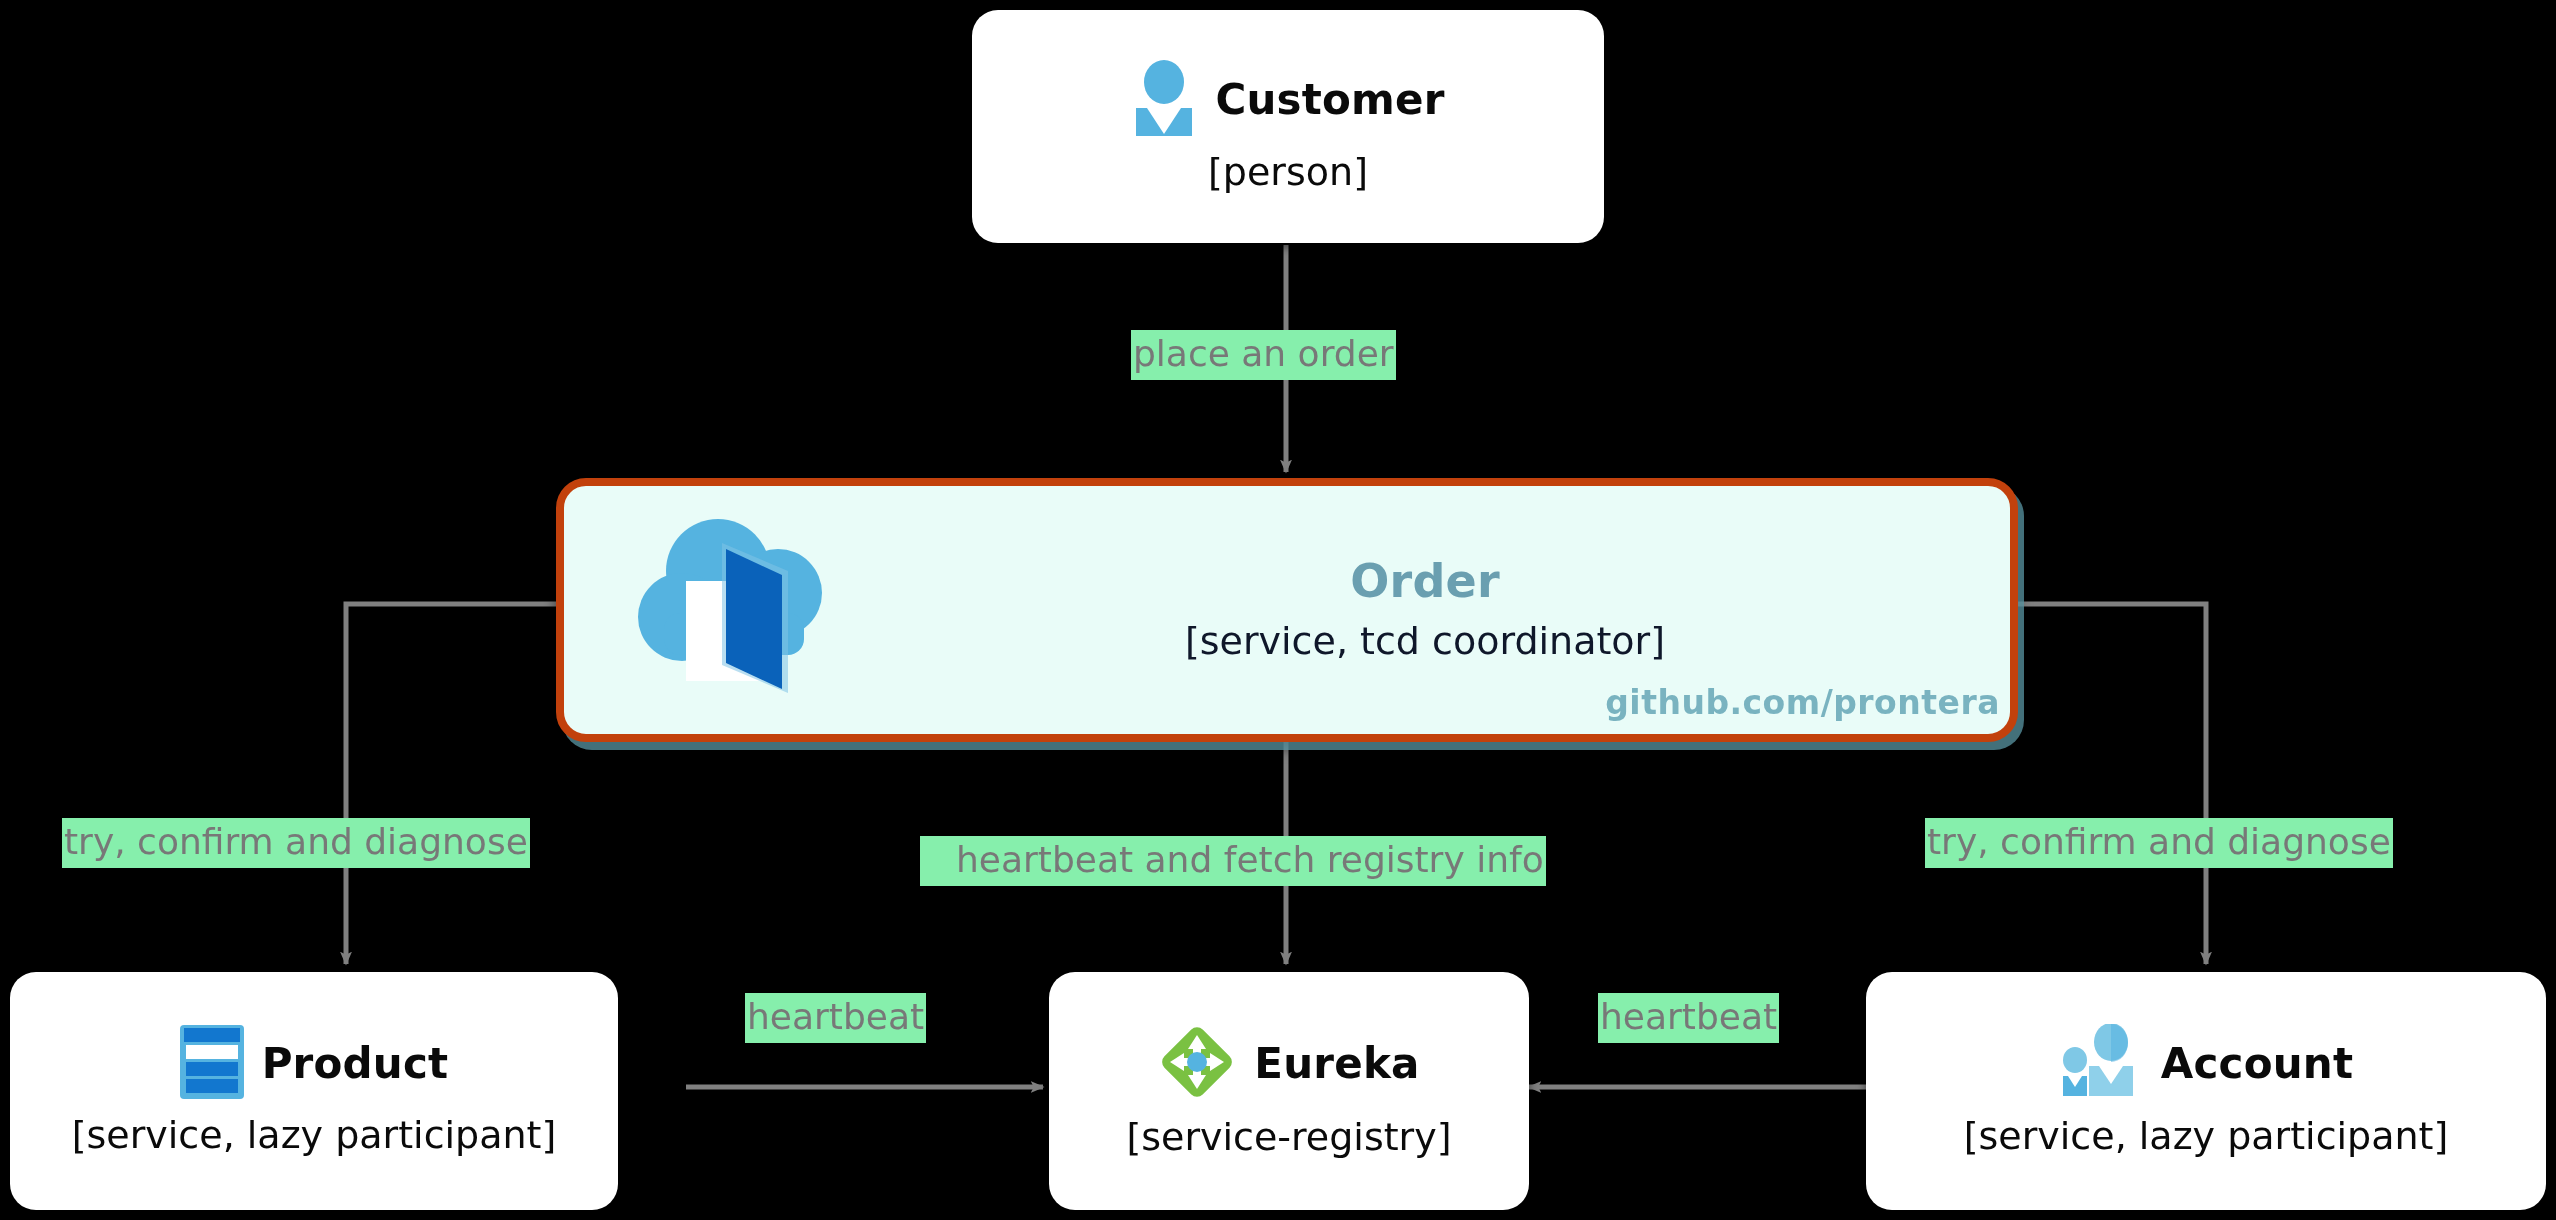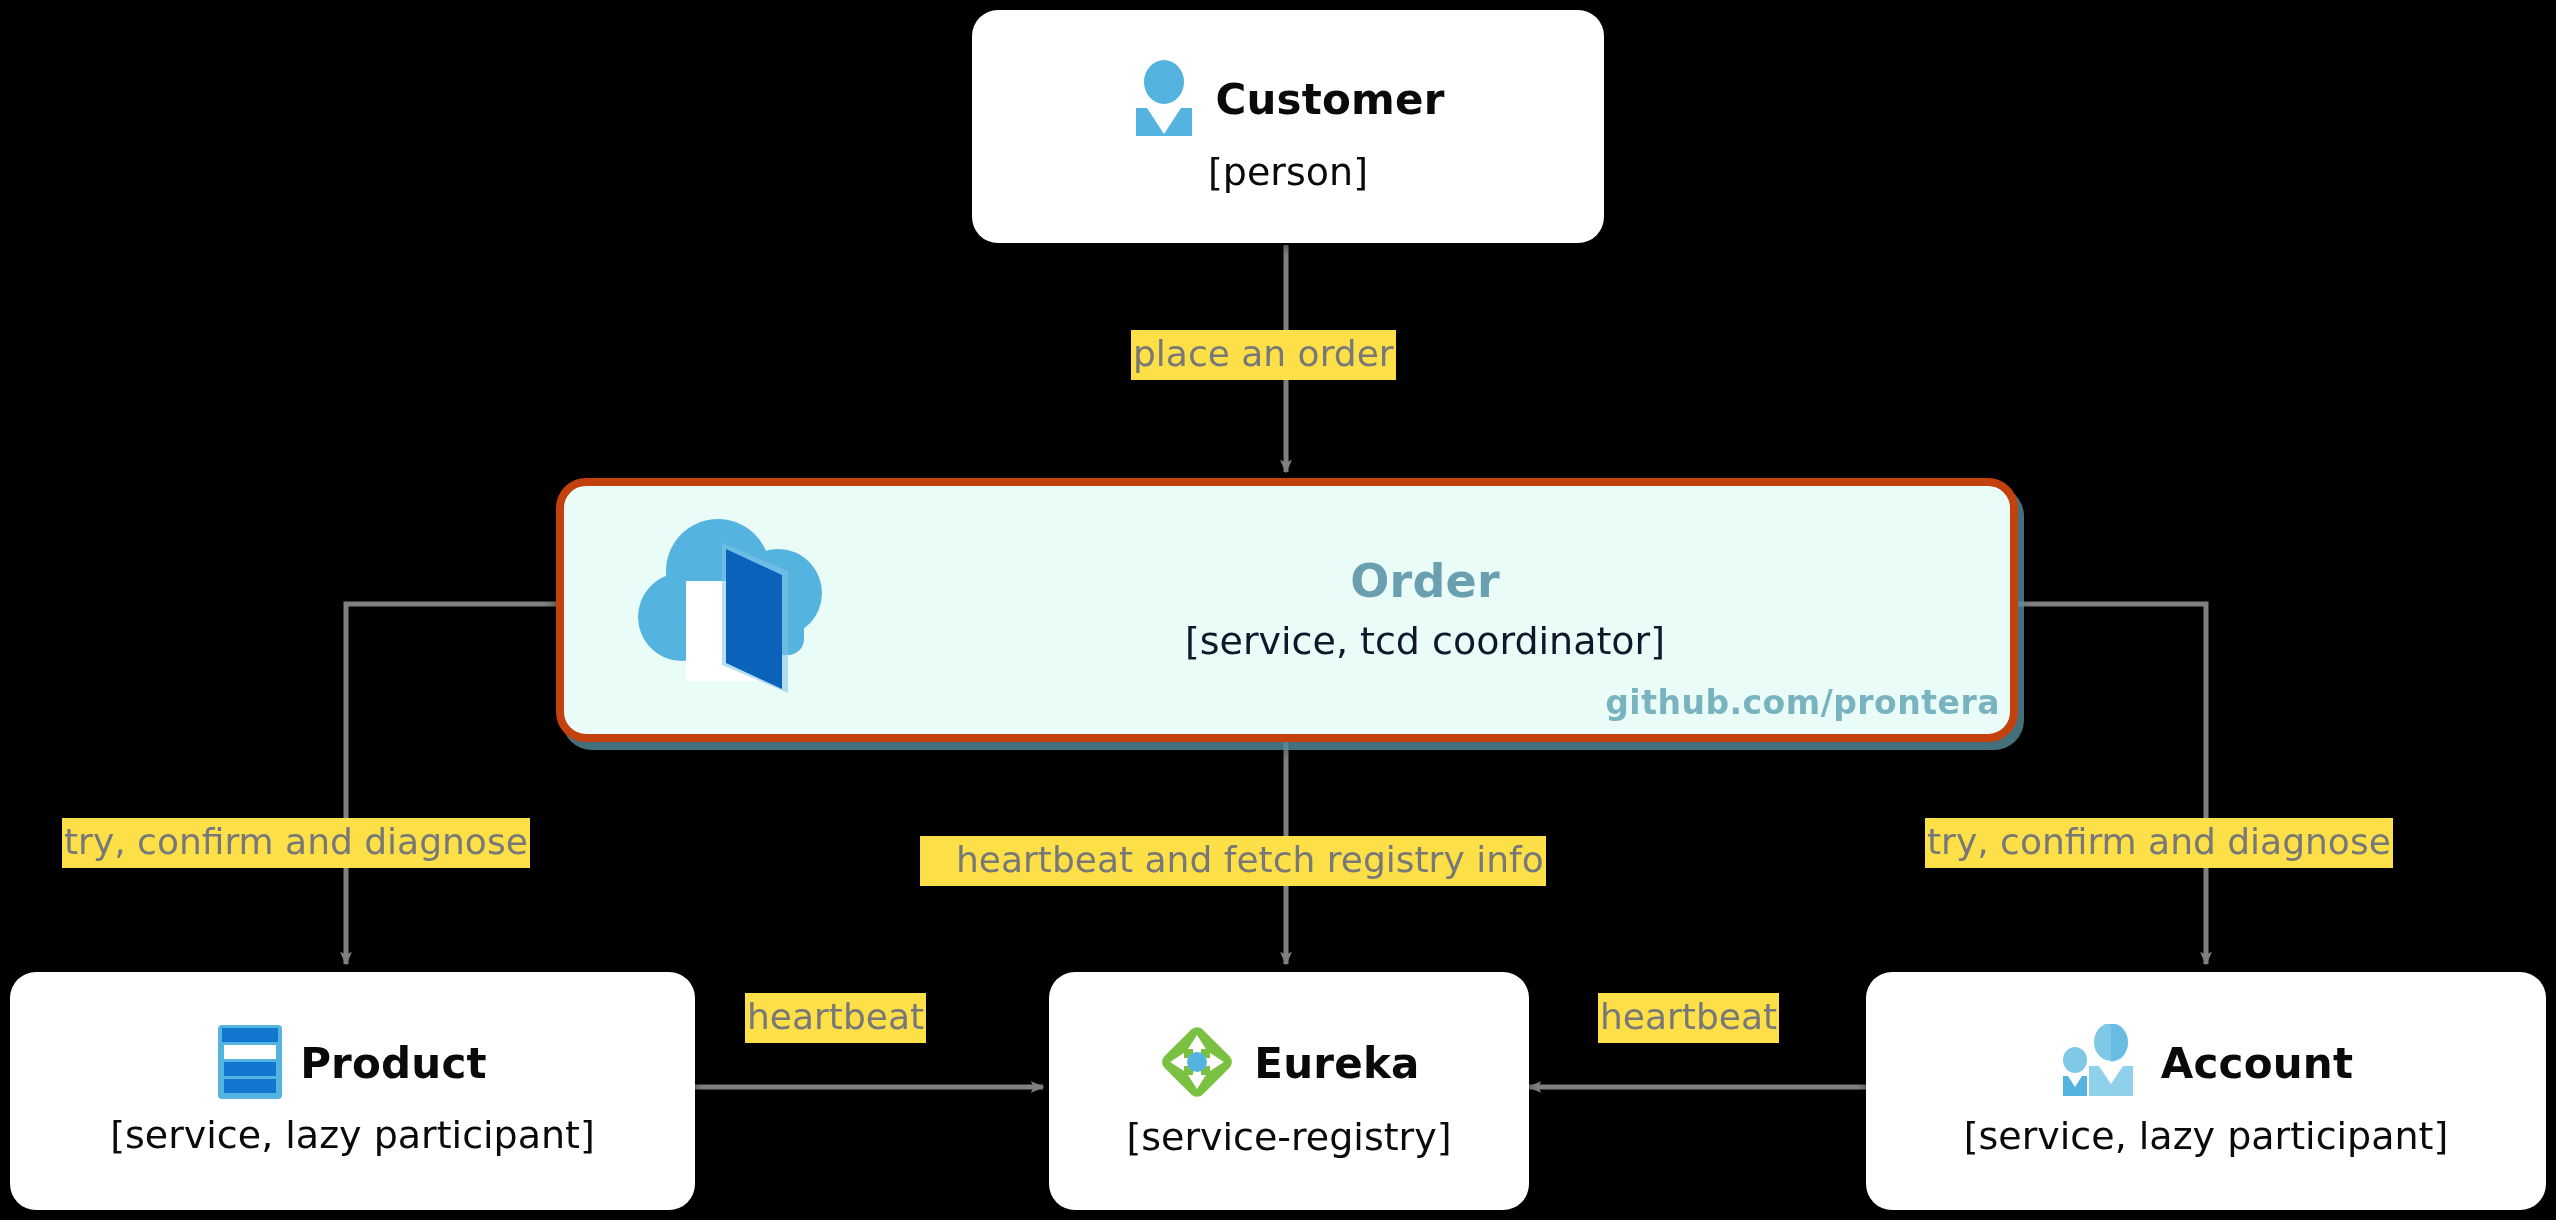--- a/index.html
+++ b/index.html
@@ -25,21 +25,21 @@
         flex-direction:row;align-items:center;justify-content:flex-start;}
   .node.highlight .inner{flex:1;display:flex;flex-direction:column;align-items:center;
         justify-content:center;position:relative;height:100%;}
   .node.highlight .nm{color:#6a9fb0;font-size:46px;font-weight:bold;}
   .node.highlight .tech{color:#0f172a;font-size:38px;margin-top:16px;}
   .node.highlight .tag{position:absolute;right:10px;bottom:12px;color:#79b3c0;
         font-size:33px;font-weight:bold;font-family:"DejaVu Sans","Liberation Sans",sans-serif;
         letter-spacing:.5px;}
 
   
-  .elabel{position:absolute;background:#fde047;color:#787878;font-size:36px;
+  .elabel{position:absolute;background:#86efac;color:#787878;font-size:36px;
           line-height:1.0;padding:6px 2px 8px 2px;white-space:nowrap;}
 
   
   .icon{display:block;}
 </style>
 </head>
 <body>
 
 <div id="canvas">
 
@@ -92,21 +92,21 @@
         <path d="M100,36 L156,62 L156,176 L100,150 Z" fill="#0a62ba"></path>
       </svg>
     </span>
     <div class="inner">
       <span class="nm">Order</span>
       <span class="tech">[service, tcd coordinator]</span>
       <span class="tag">github.com/prontera</span>
     </div>
   </div>
 
-  <div class="node" style="left:10px; top:972px; width:685px; height:238px;">
+  <div class="node" style="left:10px; top:972px; width:608px; height:238px;">
     <div class="title-row">
       <span class="icon">
         <svg width="64" height="74" viewBox="0 0 64 74">
           <rect x="0" y="0" width="64" height="74" rx="4" fill="#55b3e0"></rect>
           <rect x="4" y="3" width="56" height="14" fill="#1277cf"></rect>
           <rect x="6" y="20" width="52" height="14" fill="#ffffff"></rect>
           <rect x="6" y="37" width="52" height="14" fill="#1277cf"></rect>
           <rect x="6" y="54" width="52" height="14" fill="#1277cf"></rect>
         </svg>
       </span>

